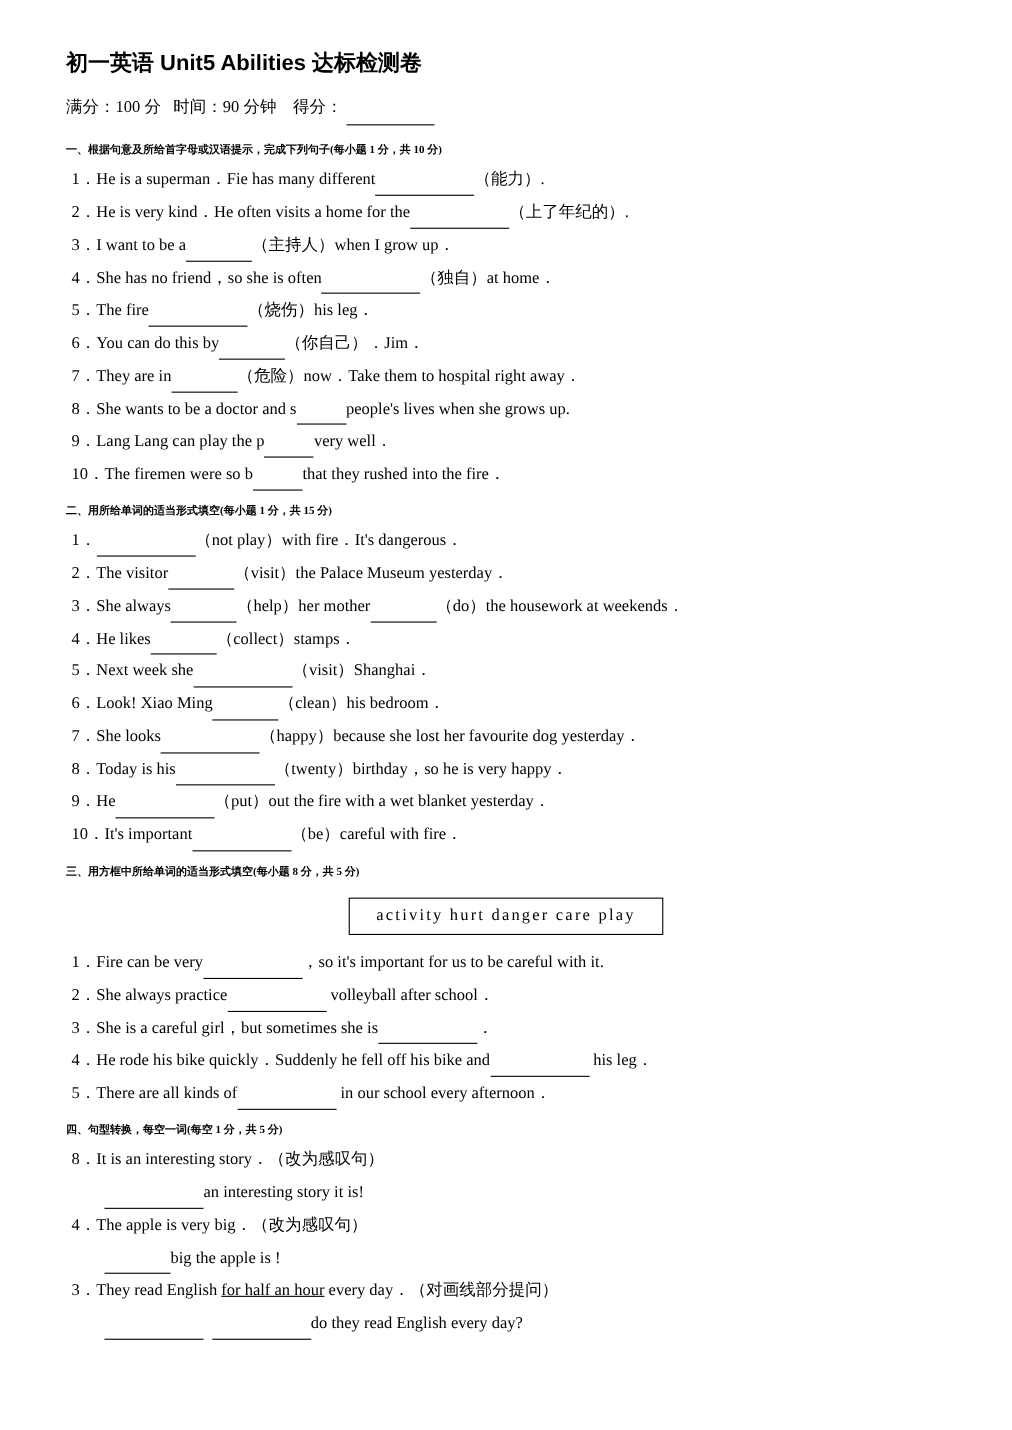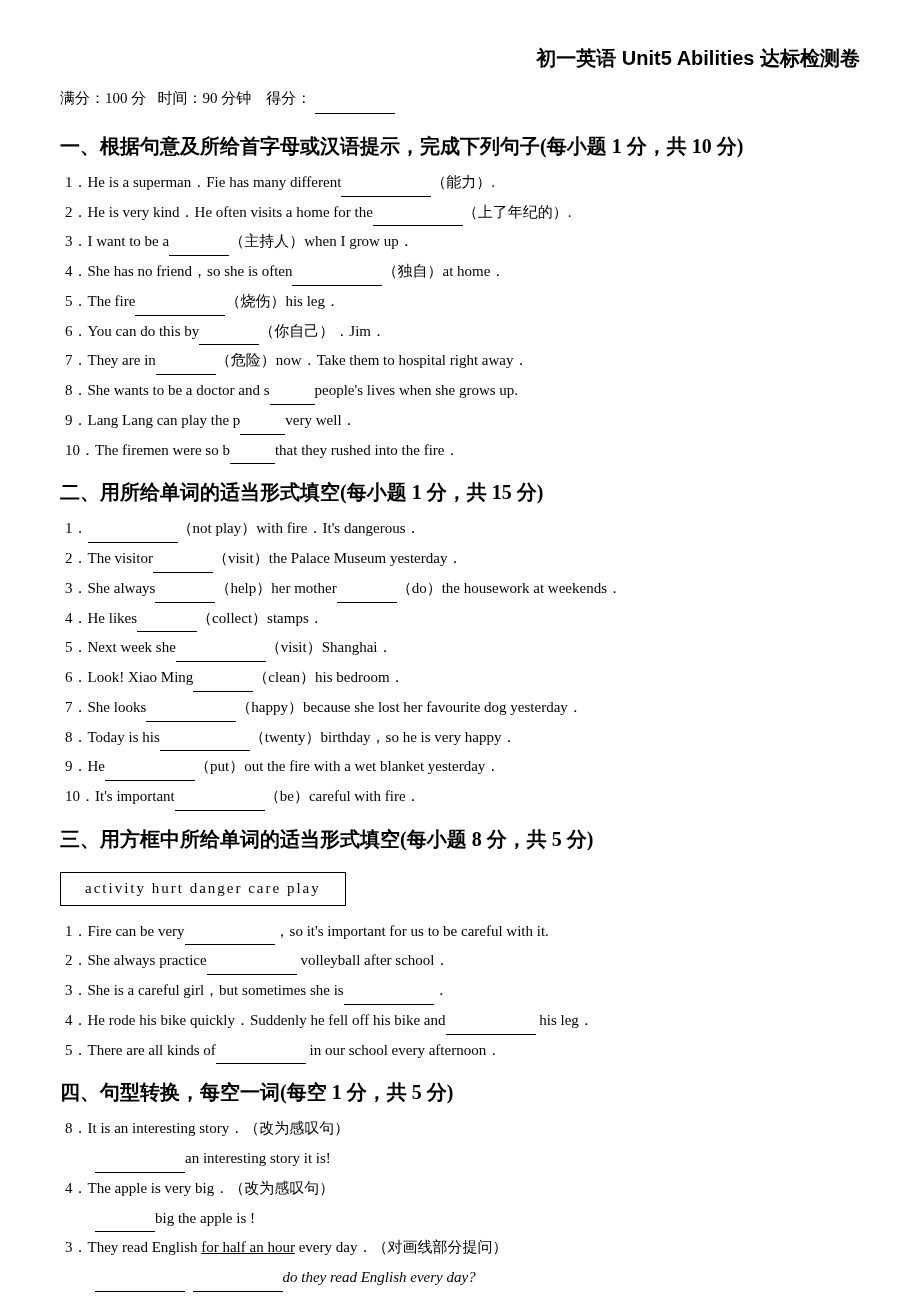--- a/index.html
+++ b/index.html
@@ -11,32 +11,32 @@
       background: #ffffff;
       font-family: "SimSun", "宋体", serif;
       font-size: 15px;
       color: #000000;
       width: 920px;
       min-height: 1300px;
       padding: 40px 60px 40px 60px;
       line-height: 1.85;
     }
     .title {
-      text-align: right;
+      text-align: left;
       font-size: 20px;
       font-weight: bold;
       margin-bottom: 8px;
       font-family: "SimHei", "黑体", sans-serif;
     }
     .subtitle {
       font-size: 15px;
       margin-bottom: 14px;
     }
     .section-title {
-      font-size: 20px;
+      font-size: 10px;
       font-weight: bold;
       margin: 10px 0 4px 0;
     }
     .item {
       margin: 2px 5px;
       font-size: 15px;
     }
     .blank {
       display: inline-block;
       border-bottom: 1px solid #000;
@@ -52,21 +52,21 @@
     }
     .word-box {
       display: inline-block;
       border: 1px solid #000;
       padding: 2px 24px 2px 24px;
       margin: 8px auto 8px auto;
       font-size: 15px;
       letter-spacing: 2px;
     }
     .word-box-wrapper {
-      text-align: left;
+      text-align: center;
       margin: 6px 0 4px 0;
     }
     .underline {
       text-decoration: underline;
     }
     .score-line {
       display: inline-block;
       border-bottom: 1px solid #000;
       min-width: 80px;
     }
@@ -181,15 +181,15 @@
 <div class="item">
   4．The apple is very big．（改为感叹句）
 </div>
 <div class="item" style="padding-left:2em;font-family:Liberation Serif, serif;">
   <span class="blank">&nbsp;</span>big the apple is !
 </div>
 
 <div class="item">
   3．They read English <span class="underline">for half an hour</span> every day．（对画线部分提问）
 </div>
-<div class="item" style="padding-left:2em;font-style:italic;">
+<div class="item" style="padding-left:2em;">
   <span class="blank blank-long">&nbsp;</span>&nbsp;&nbsp;<span class="blank blank-long">&nbsp;</span>do they read English every day?
 </div>
 
 </body></html>

